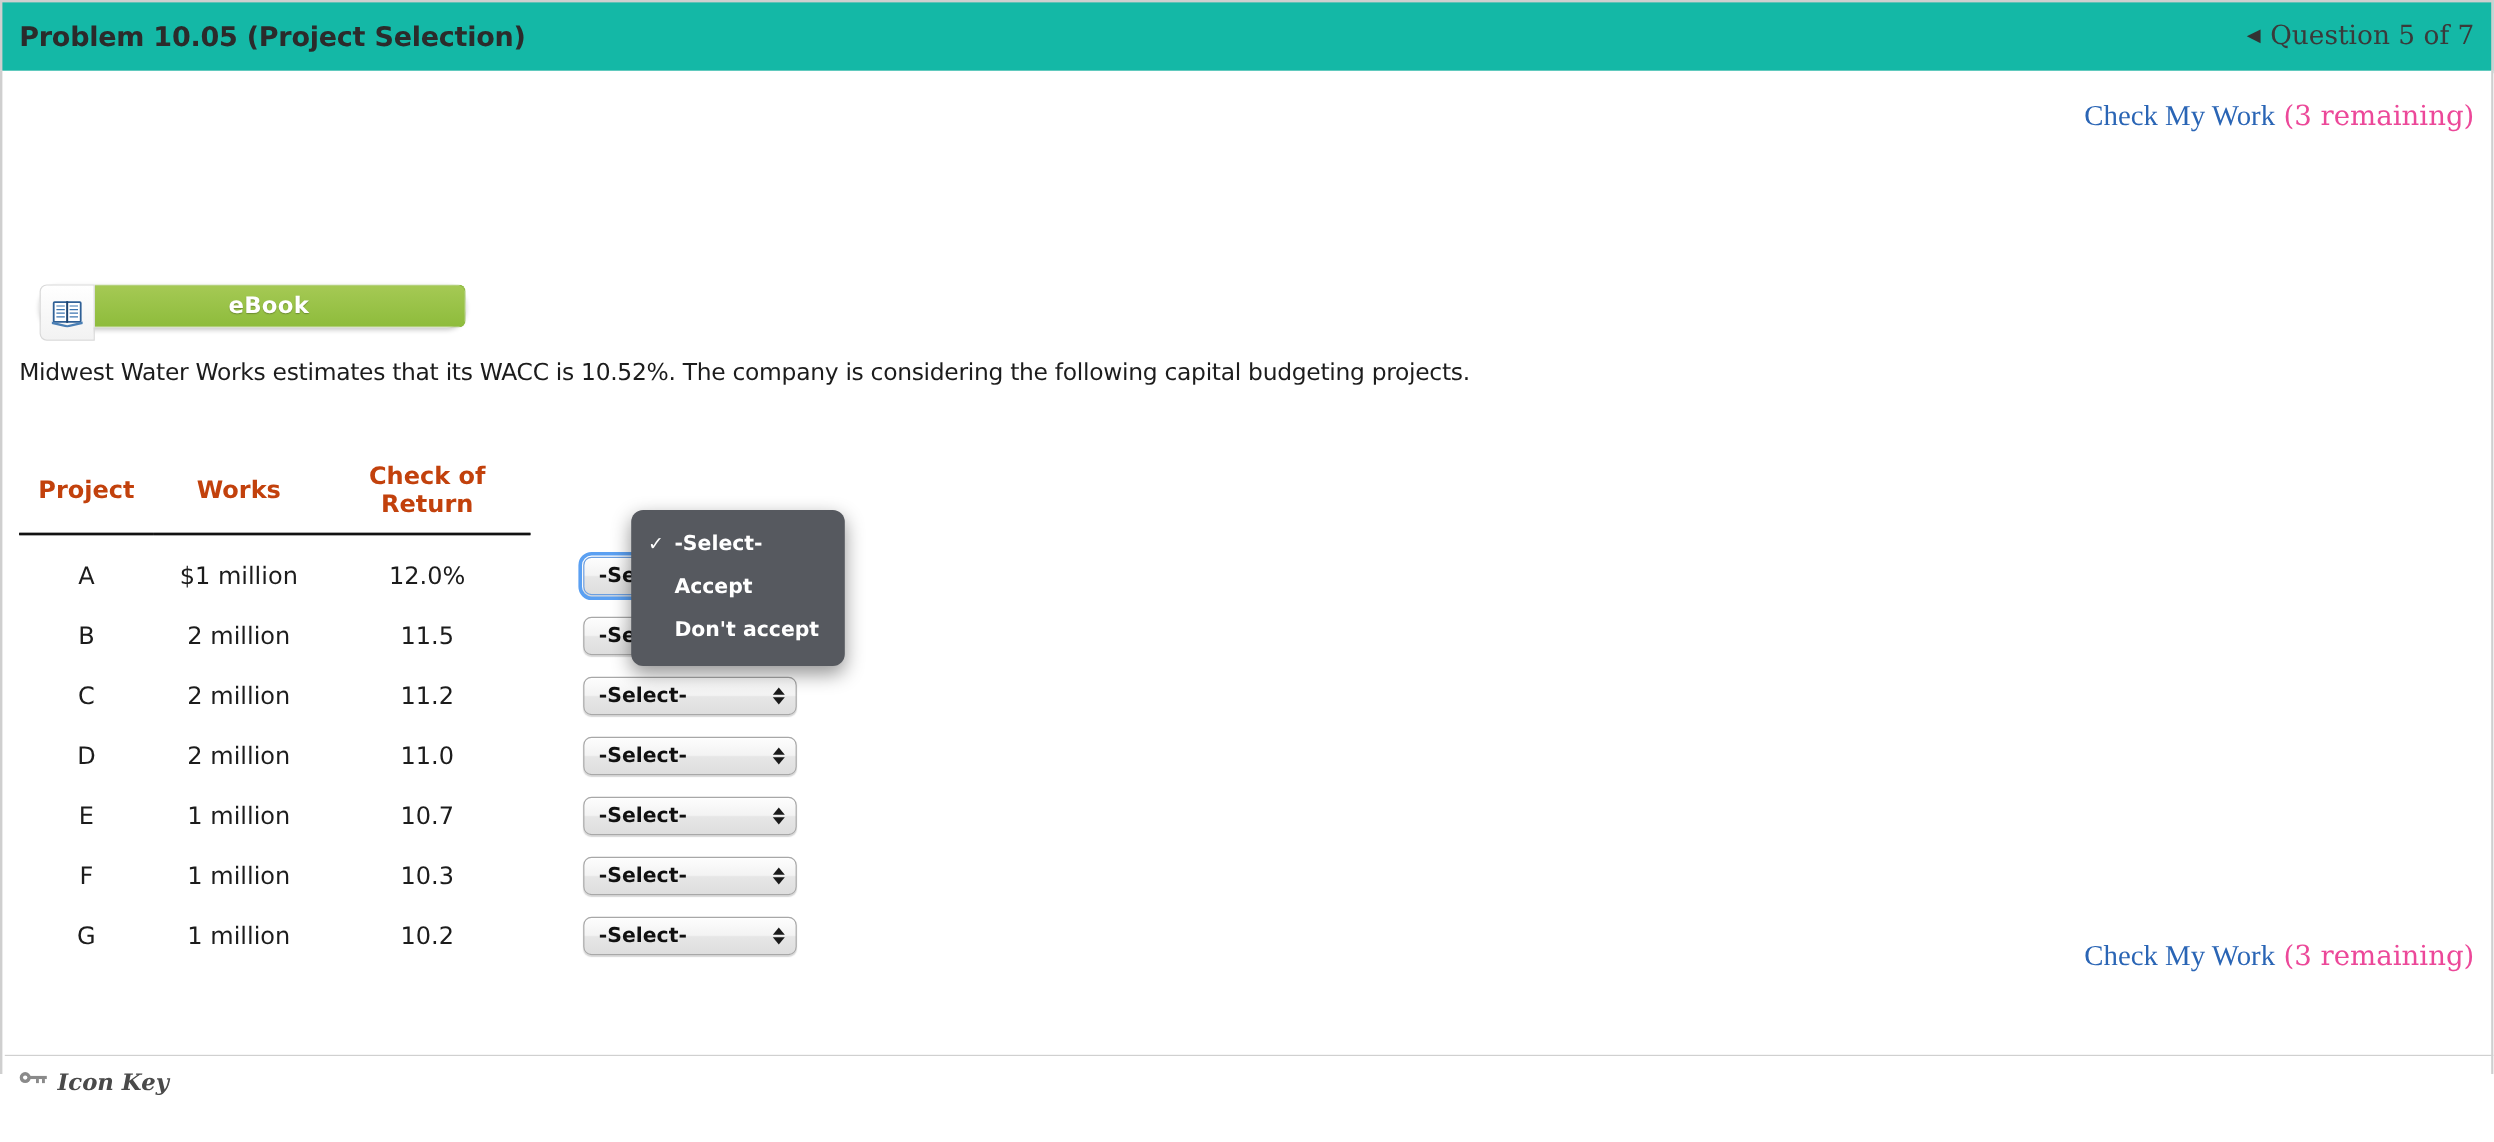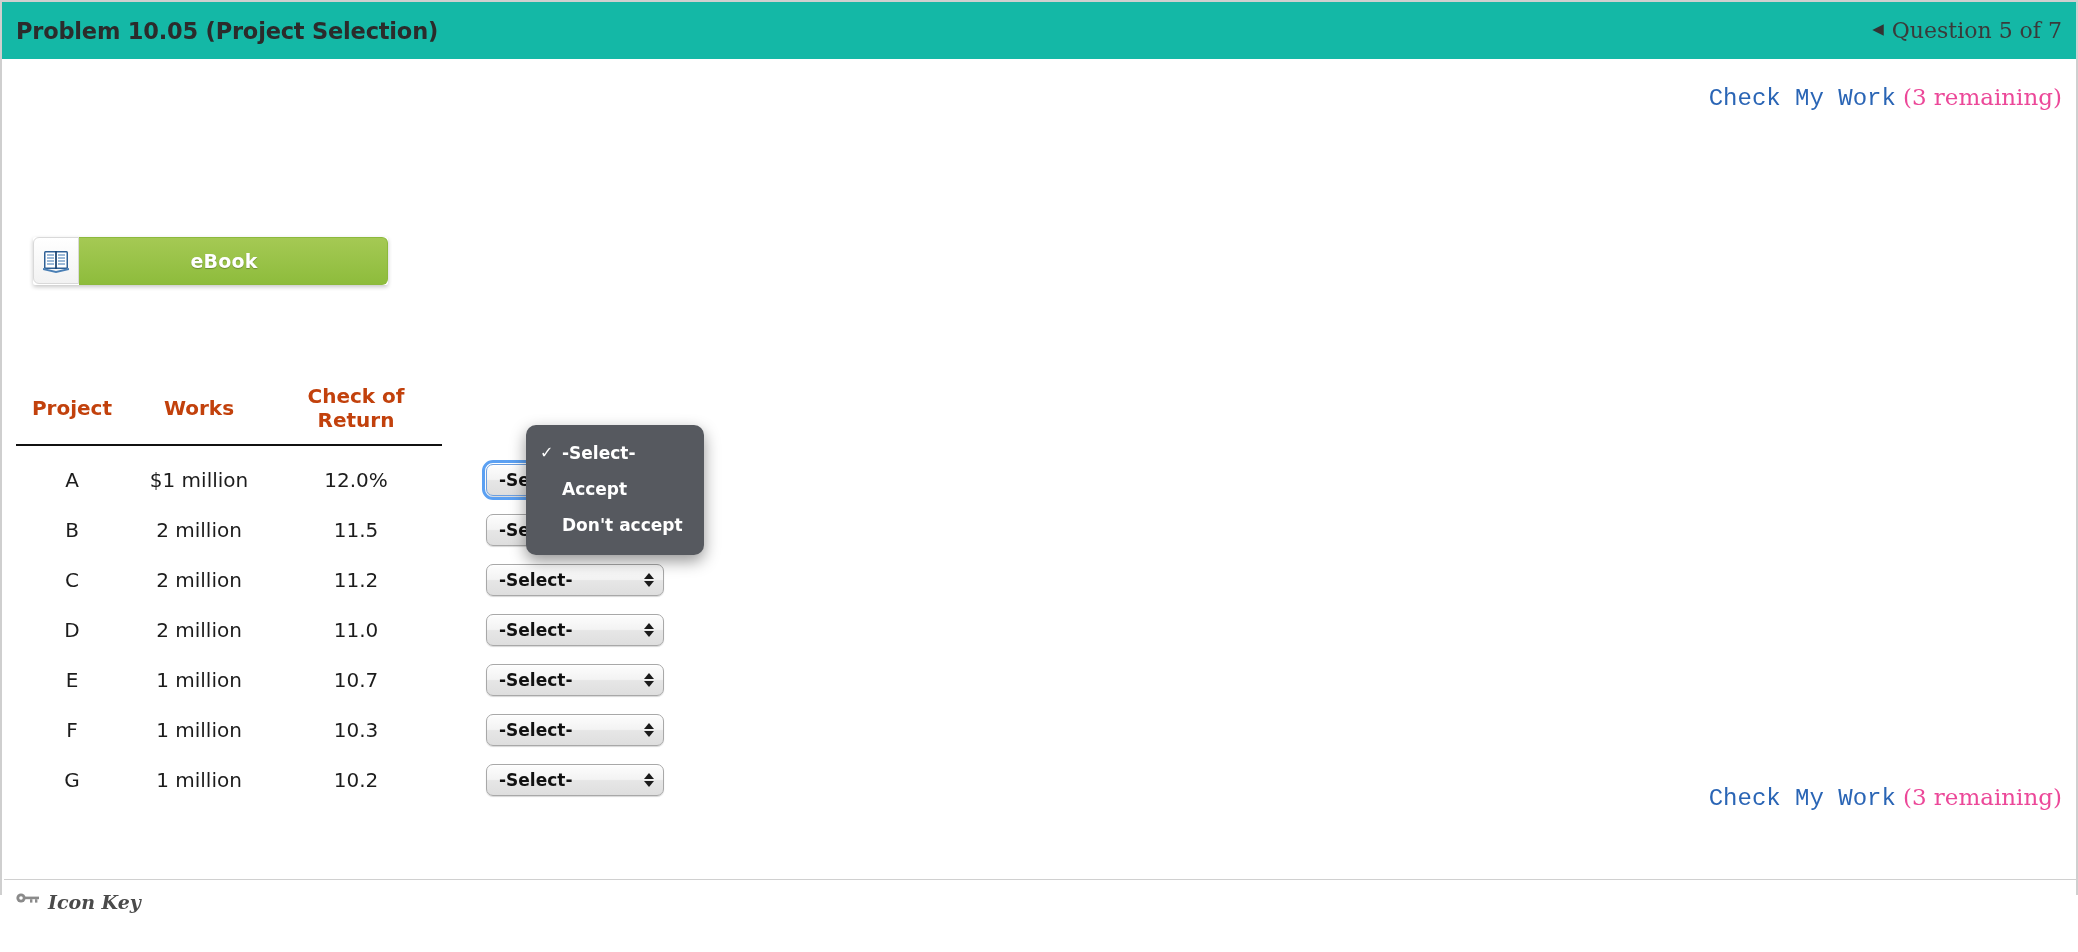--- a/index.html
+++ b/index.html
@@ -83,42 +83,42 @@
     right: 14px;
     display: flex;
     align-items: baseline;
     gap: 7px;
     white-space: nowrap;
   }
   .checkwork-row.top { top: 25px; }
   .checkwork-row.bottom { top: 725px; }
 
   .checkwork-link {
-    font-family: Liberation Mono, monospace;
+    font-family: Liberation Serif, serif;
     font-size: 24px;
     color: #2a65b5;
     cursor: pointer;
     text-align: right;
   }
   .checkwork-count {
     font-family: "DejaVu Serif", serif;
     font-size: 23px;
     color: #ec4899;
   }
 
   
   .ebook {
     position: absolute;
     left: 31px;
     top: 178px;
     width: 355px;
-    height: 48px;
+    height: 36px;
     display: flex;
     align-items: stretch;
-    border-radius: 2px;
+    border-radius: 16px;
     box-shadow: 0 2px 4px rgba(0,0,0,0.22);
     overflow: visible;
   }
   .ebook-icon-box {
     width: 46px;
     height: 47px;
     background: linear-gradient(#ffffff, #f2f2f2);
     border-radius: 6px 0 0 6px;
     border: 1px solid #d9d9d9;
     box-sizing: border-box;
@@ -340,20 +340,21 @@
           </g>
           <rect x="12.2" y="2" width="1.6" height="18" fill="#1f4570"></rect>
           <path d="M0 19 L13 22 L26 19 L26 21 L13 24 L0 21 Z" fill="#4a7fb5"></path>
         </svg>
       </div>
       <div class="ebook-bar">
         <span class="ebook-label">eBook</span>
       </div>
     </div>
 
+    <div class="para p1">Midwest Water Works estimates that its WACC is 10.52%. The company is considering the following capital budgeting projects.</div>
 
     <div class="table-wrap">
       <table class="projects">
         <thead>
           <tr>
             <th class="col-project">Project</th>
             <th class="col-size">Works</th>
             <th class="col-rate">Check of Return</th>
             <th class="col-select spacer-col"></th>
           </tr>

